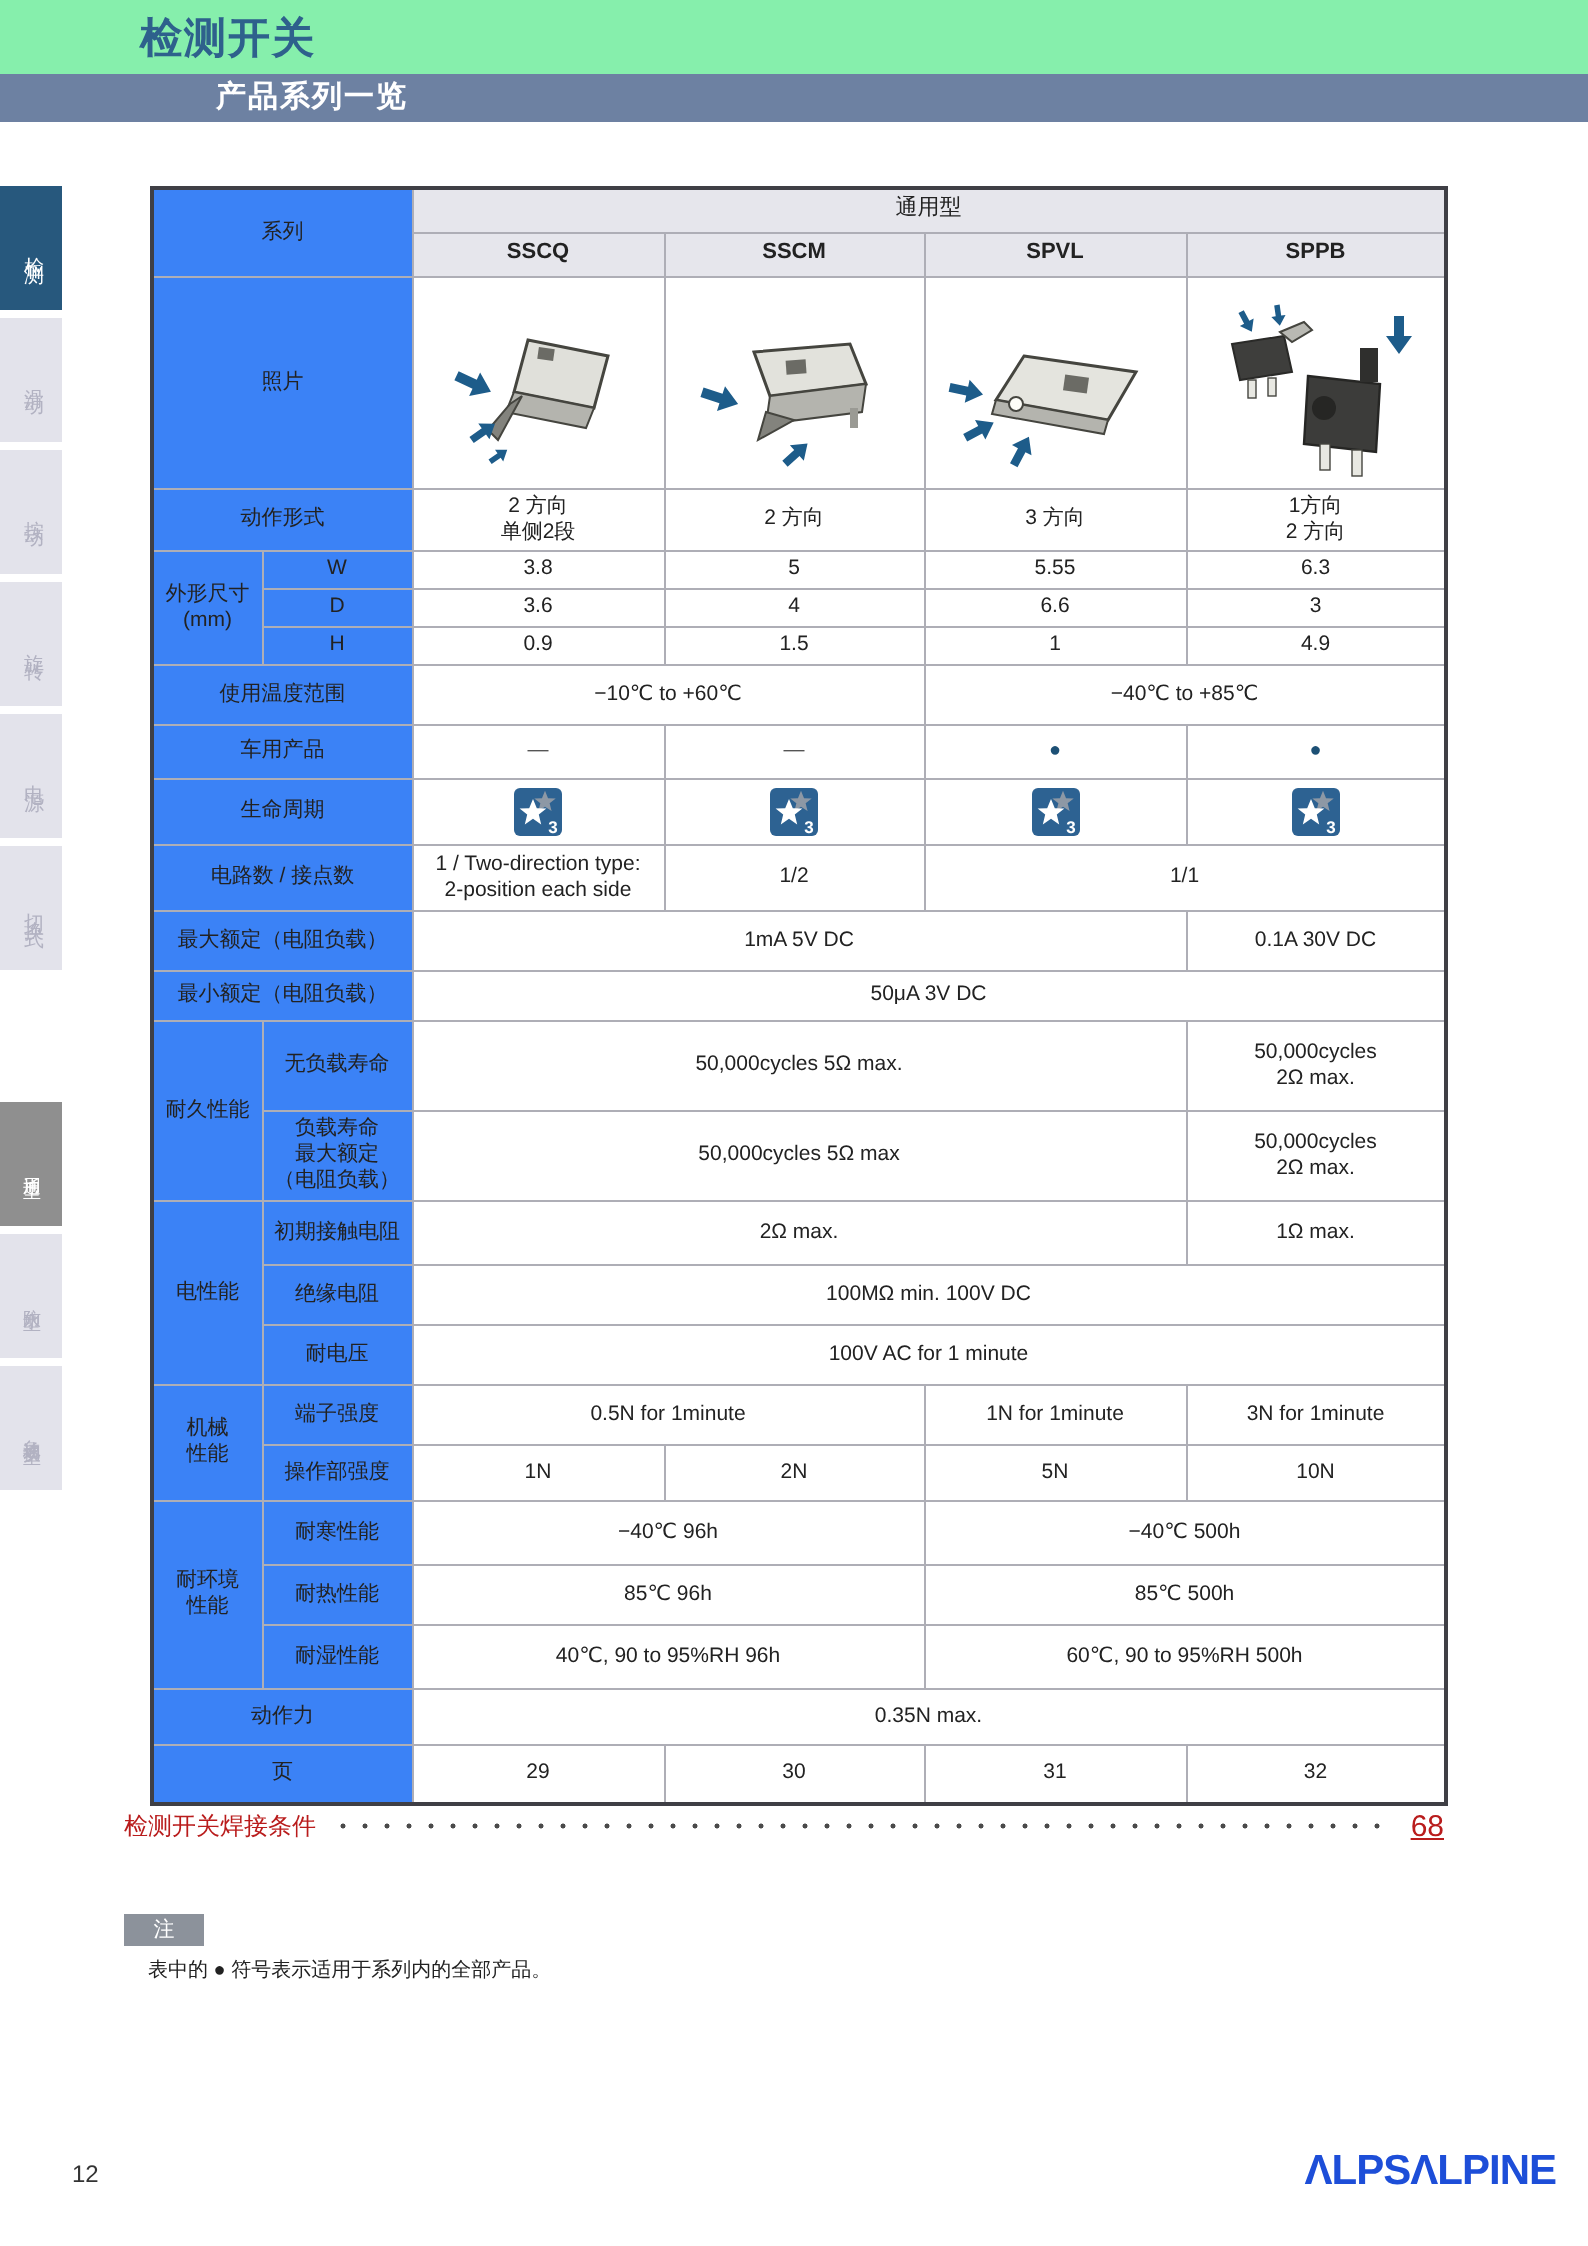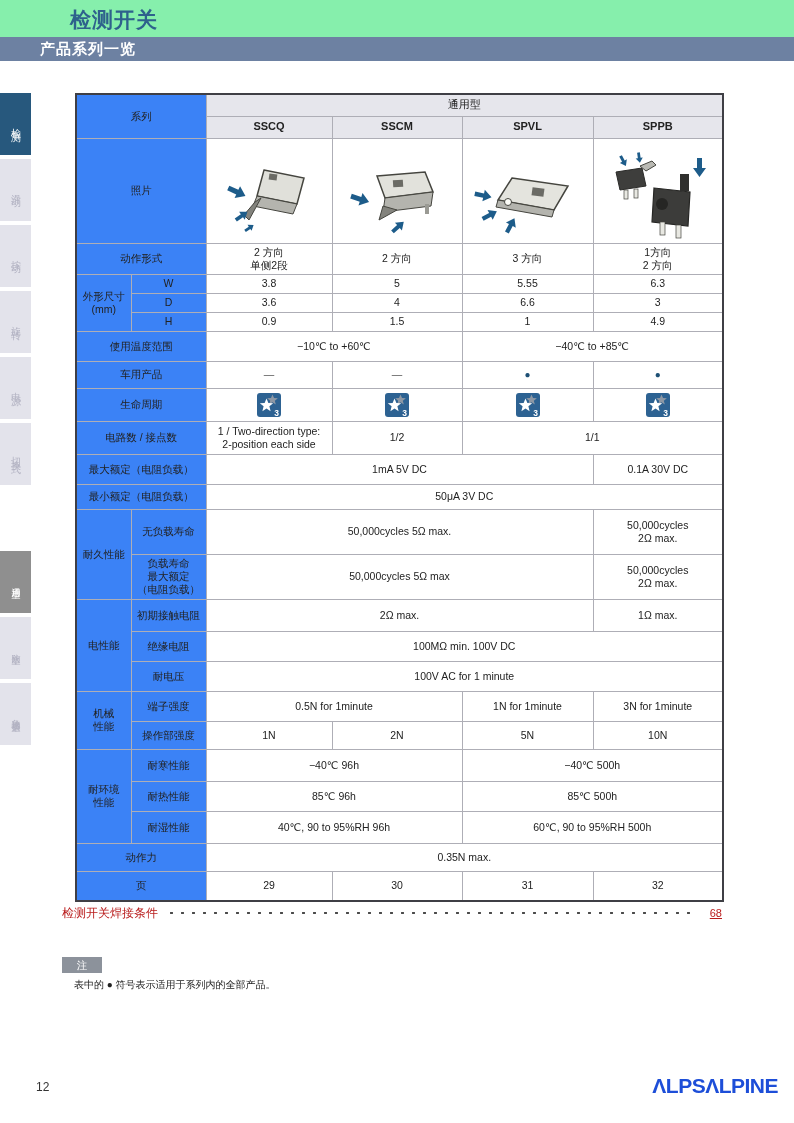--- a/index.html
+++ b/index.html
@@ -4,21 +4,21 @@
 <style>
   * { margin:0; padding:0; box-sizing:border-box; }
   html,body { width:794px; height:1123px; }
   body {
     font-family:"Liberation Sans","DejaVu Sans",sans-serif;
     background:#ffffff; color:#222; position:relative; overflow:hidden;
   }
   .band1 { position:absolute; left:0; top:0; width:794px; height:37px; background:#86efac; }
   .band1 h1 { font-size:21px; font-weight:bold; color:#2e618c; padding-left:70px; line-height:39px; letter-spacing:1px; }
   .band2 { position:absolute; left:0; top:37px; width:794px; height:24px; background:#6d81a2; }
-  .band2 h2 { font-size:15px; font-weight:bold; color:#ffffff; padding-left:40px; line-height:24px; letter-spacing:1px; }
+  .band2 h2 { font-size:15px; font-weight:bold; color:#ffffff; padding-left:108px; line-height:24px; letter-spacing:1px; }
 
   .sidebar { position:absolute; left:0; top:93px; width:31px; }
   .tab {
     width:31px; height:62px; margin-bottom:4px; background:#e3e3eb;
     display:flex; align-items:center; justify-content:center;
   }
   .tab span { writing-mode:vertical-rl; font-size:10px; color:#b2b2c2; letter-spacing:4px; }
   .tab.active1 { background:#27587d; }
   .tab.active1 span { color:#ffffff; }
   .tab.active2 { background:#8f8f8f; }
@@ -36,21 +36,21 @@
   td.photo { background:#fff; padding:0; }
   .dot-cell { color:#1d5075; font-size:10px; }
   .dash-cell { color:#555; }
   .lc-wrap { display:flex; justify-content:center; }
 
   .links { position:absolute; left:62px; top:903px; width:660px; }
   .link-row { display:flex; align-items:center; font-size:12px; color:#b91c1c; height:20px; cursor:pointer; }
   .leader { flex:1; margin:0 8px; height:12px;
     background-image:radial-gradient(circle, #4a4a4a 1.1px, transparent 1.4px);
     background-size:11px 6px; background-position:0 55%; background-repeat:repeat-x; }
-  .pg { width:22px; text-align:right; font-size:11px;text-decoration:underline; }
+  .pg { width:22px; text-align:right; font-size:15px;text-decoration:underline; }
 
   .note { position:absolute; left:62px; top:955px; }
   .note-badge { display:inline-block; min-width:40px; height:16px; background:#8c929b; color:#fff;
     font-size:10.5px; text-align:center; line-height:16px; }
   .note-text { font-size:10px; color:#222; margin-top:5px; padding-left:2px;margin-left:10px; }
 
   .pagenum { position:absolute; left:36px; top:1080px; font-size:12px; color:#333; }
   .logo { position:absolute; left:0; top:1074px; width:778px; text-align:right;
     font-size:21px; font-weight:bold; color:#1d4ed8; letter-spacing:-0.5px; }
 </style>

